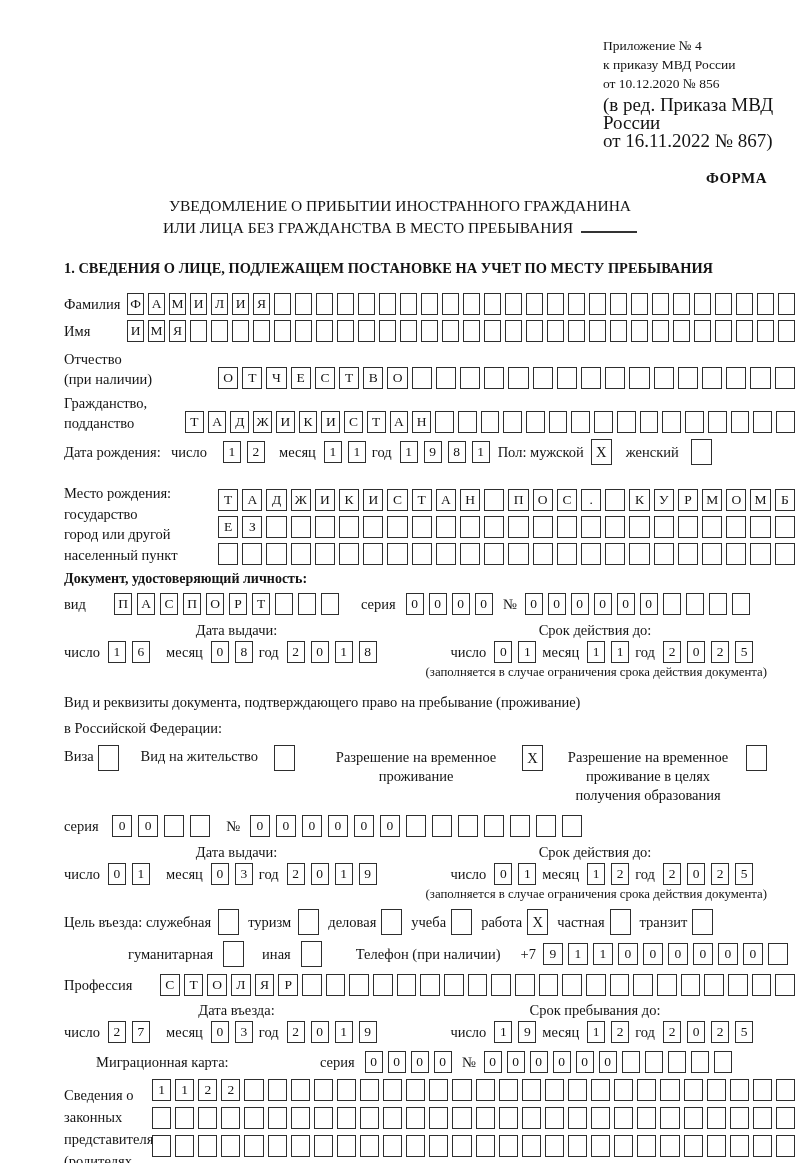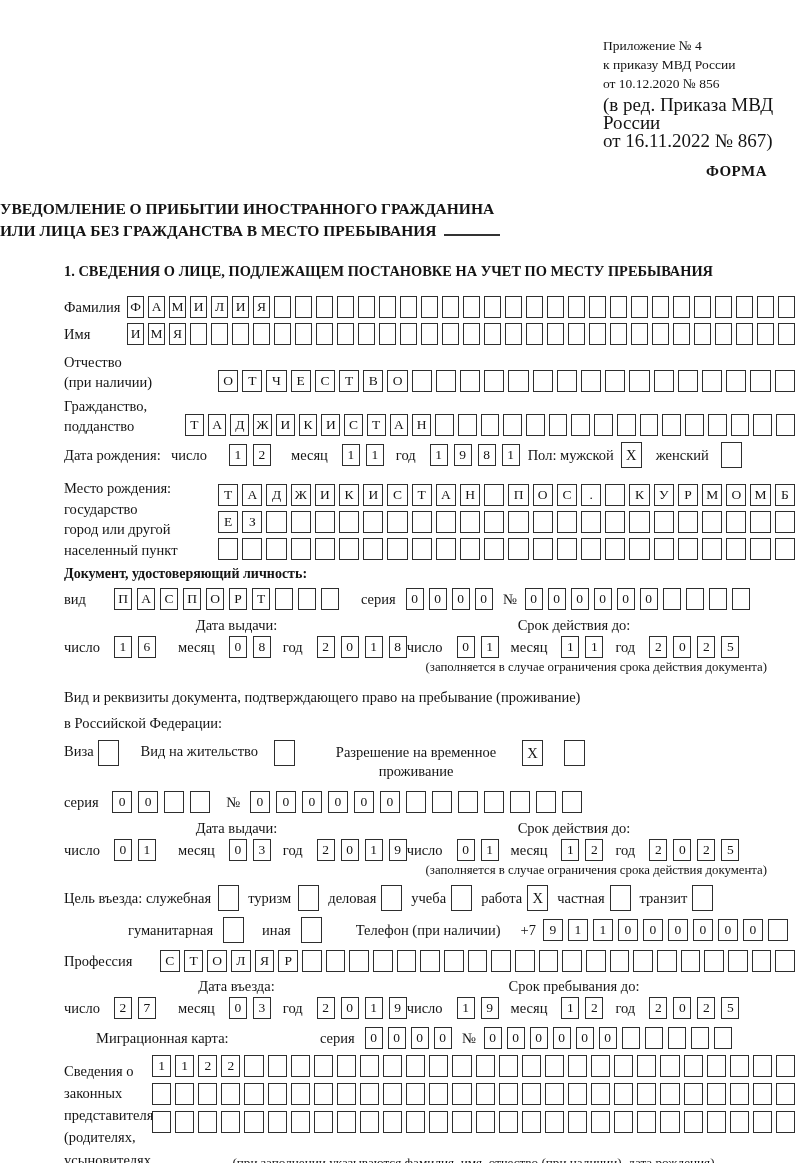--- a/index.html
+++ b/index.html
@@ -5,22 +5,22 @@
   html,body{margin:0;padding:0;}
   body{
     width:800px;height:1163px;background:#ffffff;color:#141414;
     font-family:"Liberation Serif","DejaVu Serif",serif;
     font-size:14.5px;overflow:hidden;
   }
   .page{padding-top:36px;box-sizing:border-box;}
   
   .hdr{width:185px;margin-left:auto;margin-right:12px;line-height:19px;font-size:13.5px;}
   .hdr .edition{margin-top:3px;font-size:19px;line-height:18px;}
-  .forma{ text-align:right;padding-right:33px;font-weight:bold;font-size:15px;margin-top:13px;letter-spacing:.5px;}
-  .title{font-weight:bold;font-size:15.5px;line-height:21.5px;margin-top:18px;}
+  .forma{ text-align:right;padding-right:33px;font-weight:bold;font-size:15px;margin-top:20px;letter-spacing:.5px;}
+  .title{text-align:center;font-weight:normal;font-size:15.5px;line-height:21.5px;margin-top:8px;}
   .blank-line{display:inline-block;width:56px;border-bottom:2px solid #333;height:1px;vertical-align:baseline;margin-left:8px;}
   .sec1{font-weight:bold;font-size:14.4px;margin:22px 4px 0 64px;}
   
   .fb{padding:16px 5px 0 64px;}
   .frow{display:flex;align-items:center;margin-bottom:5px;}
   .frow.top{align-items:flex-end;}
   .lbl{flex:none;}
   .lbl2{flex:none;line-height:20px;padding-top:2px;}
   .cells{display:flex;gap:4px;min-width:0;}
   .cells.grow{flex:1;}
@@ -29,23 +29,23 @@
     flex:none;width:18px;height:22px;box-sizing:border-box;
     border:1.6px solid #2e2e2e;display:flex;align-items:center;justify-content:center;
     font-size:13.5px;background:#fff;
   }
   .cells.wide .cell{width:20px;}
   .stack{display:flex;flex-direction:column;gap:5px;flex:1;min-width:0;}
   .cb{
     flex:none;width:21px;height:26px;box-sizing:border-box;border:1.6px solid #2e2e2e;
     display:flex;align-items:center;justify-content:center;font-size:14.5px;margin-left:7px;
   }
-  .dgroup{display:flex;align-items:center;gap:12px;}
+  .dgroup{display:flex;align-items:center;gap:6px;}
   .dgroup .lbl{margin-right:2px;}
-  .split{display:flex;justify-content:flex-start;align-items:center;margin-bottom:5px;}
+  .split{display:flex;justify-content:space-between;align-items:center;margin-bottom:5px;}
   .half-l{width:345px;text-align:center;}
   .half-r{width:330px;text-align:center;margin-right:35px;}
   .note-r{text-align:right;font-size:12.8px;padding-right:28px;margin:-1px 0 7px 0;}
   .para{margin:9px 0 2px 0;line-height:26px;}
   .dochead{text-align:left;font-weight:bold;font-size:14px;margin:6px 0 6px 0;}
   .ckrow{display:flex;align-items:flex-start;margin:4px 0 10px 0;}
   .cklabel{padding-top:3px;}
   .ckcenter{text-align:center;line-height:19px;padding-top:3px;}
   .gap12{width:14px;flex:none;}
   .gap20{width:22px;flex:none;}
@@ -221,21 +221,21 @@
           <span class="cell"></span>
           <span class="cell"></span>
           <span class="cell"></span>
           <span class="cell"></span>
           <span class="cell"></span>
           <span class="cell"></span>
           <span class="cell"></span>
         </span>
     </div>
 
-    <div class="frow" style="margin-bottom:8px;">
+    <div class="frow" style="margin-bottom:16px;">
       <span class="lbl" style="width:107px;">Дата рождения:</span>
       <span class="dgroup">
         <span class="lbl">число</span>
         <span class="cells" style="gap:6px;margin-left:8px;">
             <span class="cell">1</span>
             <span class="cell">2</span>
           </span>
         <span class="lbl" style="margin-left:8px;">месяц</span>
         <span class="cells" style="gap:6px;">
             <span class="cell">1</span>
@@ -436,20 +436,21 @@
     <div class="ckrow">
       <span class="cklabel">Виза</span>
       <span class="cb" style="margin-left:4px;"></span>
       <span class="gap20"></span>
       <span class="cklabel">Вид на жительство</span>
       <span class="cb" style="margin-left:16px;"></span>
       <span class="gap20"></span>
       <span class="ckcenter" style="width:198px;">Разрешение на временное проживание</span>
       <span class="cb">X</span>
       <span class="gap12"></span>
+      <span class="ckcenter" style="width:182px;">Разрешение на временное проживание в целях получения образования</span>
       <span class="cb"></span>
     </div>
 
     <div class="frow" style="margin-bottom:7px;">
       <span class="lbl" style="width:48px;">серия</span>
       <span class="cells wide" style="gap:6px;">
           <span class="cell">0</span>
           <span class="cell">0</span>
           <span class="cell"></span>
           <span class="cell"></span>

